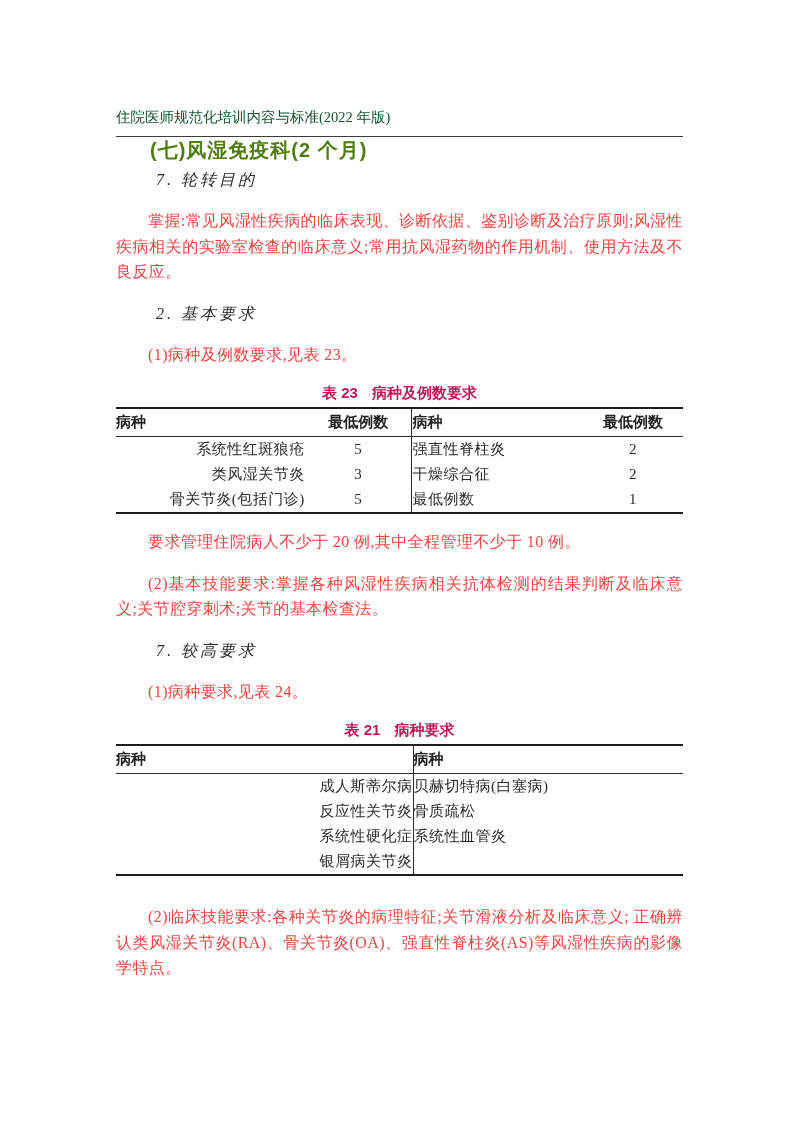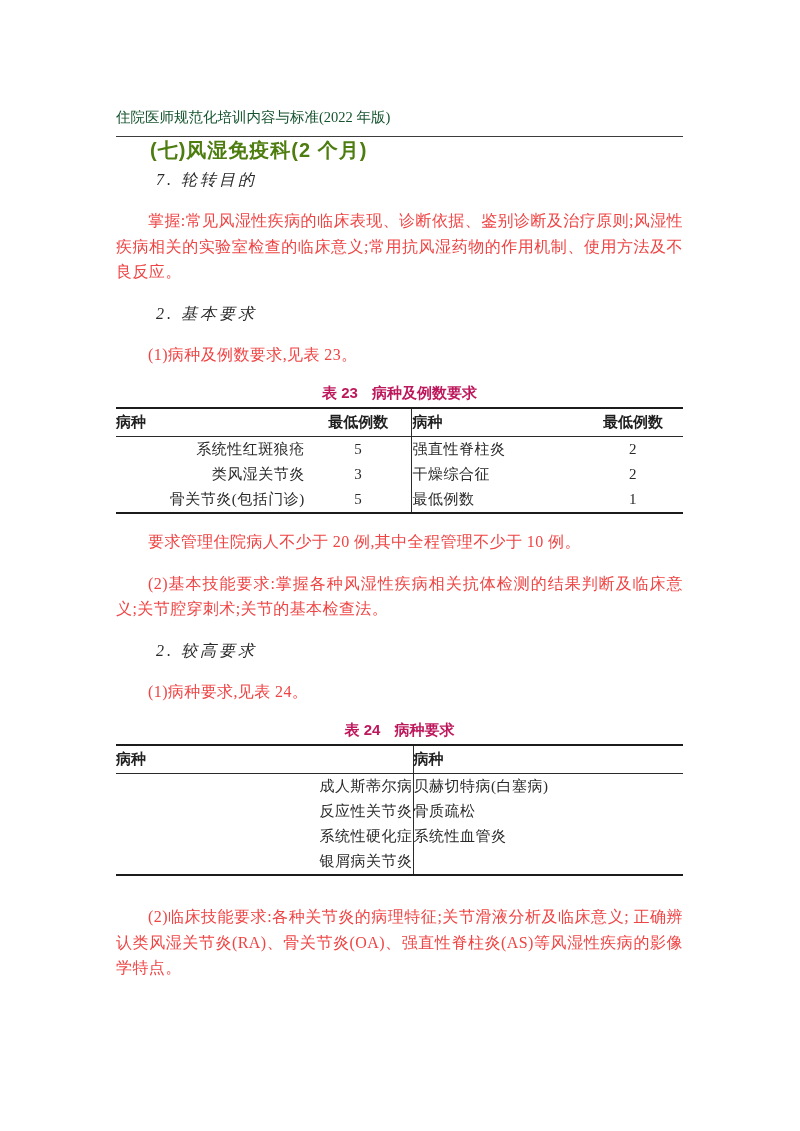--- a/index.html
+++ b/index.html
@@ -155,27 +155,27 @@
           <td class="td-disease-r">最低例数</td>
           <td class="td-count">1</td>
         </tr>
       </tbody>
     </table>
 
     <p class="para para-after-table">要求管理住院病人不少于 20 例,其中全程管理不少于 10 例。</p>
 
     <p class="para para-mid">(2)基本技能要求:掌握各种风湿性疾病相关抗体检测的结果判断及临床意义;关节腔穿刺术;关节的基本检查法。</p>
 
-    <div class="sub-heading">2. 较高要求</div>
+    <div class="sub-heading">7. 较高要求</div>
 
 
     <p class="para">(1)病种要求,见表 24。</p>
 
     <div class="tbl-caption" style="margin-top:14px;">
-      <span class="cap-label">表 24</span><span>病种要求</span>
+      <span class="cap-label">表 21</span><span>病种要求</span>
     </div>
 
     <table class="data-table t24">
       <colgroup>
         <col style="width:52.4%">
           <col style="width:47.6%">
       </colgroup>
       <thead>
         <tr>
           <th class="th-disease-l vline">病种</th>

